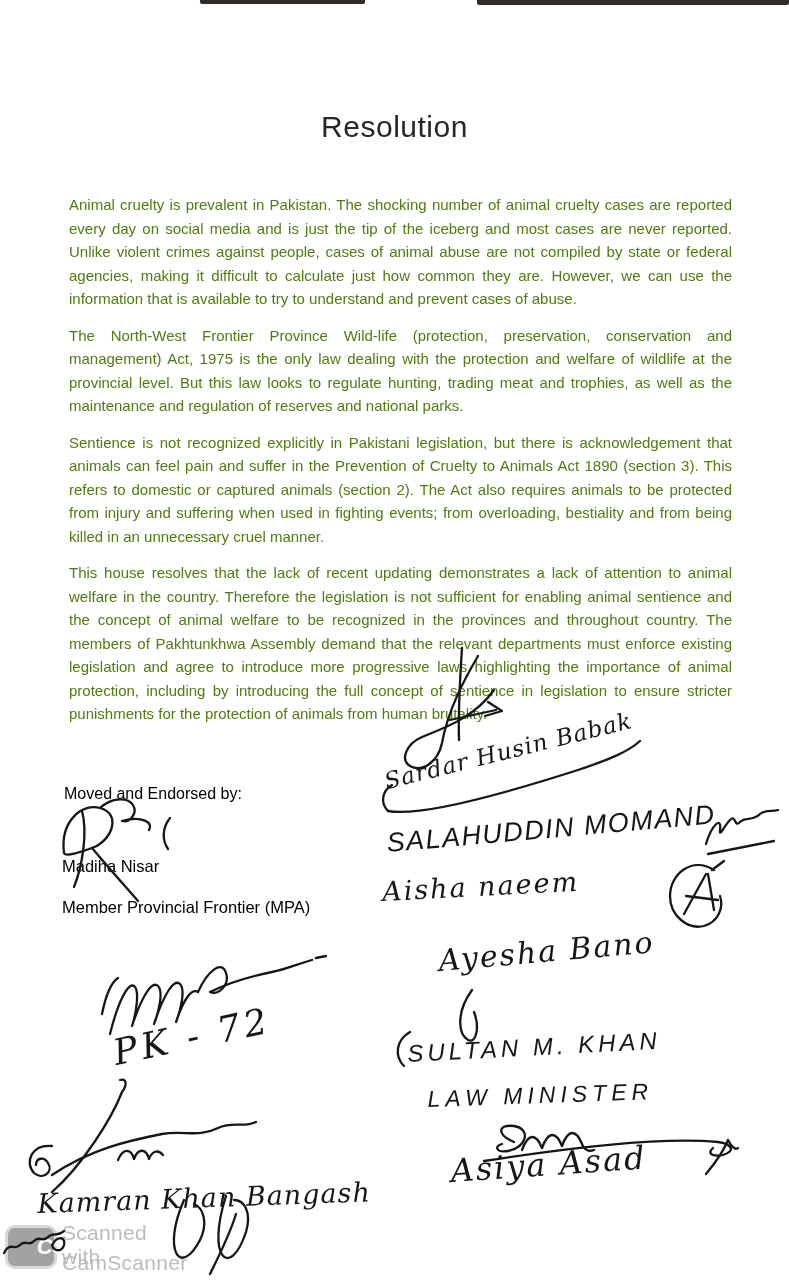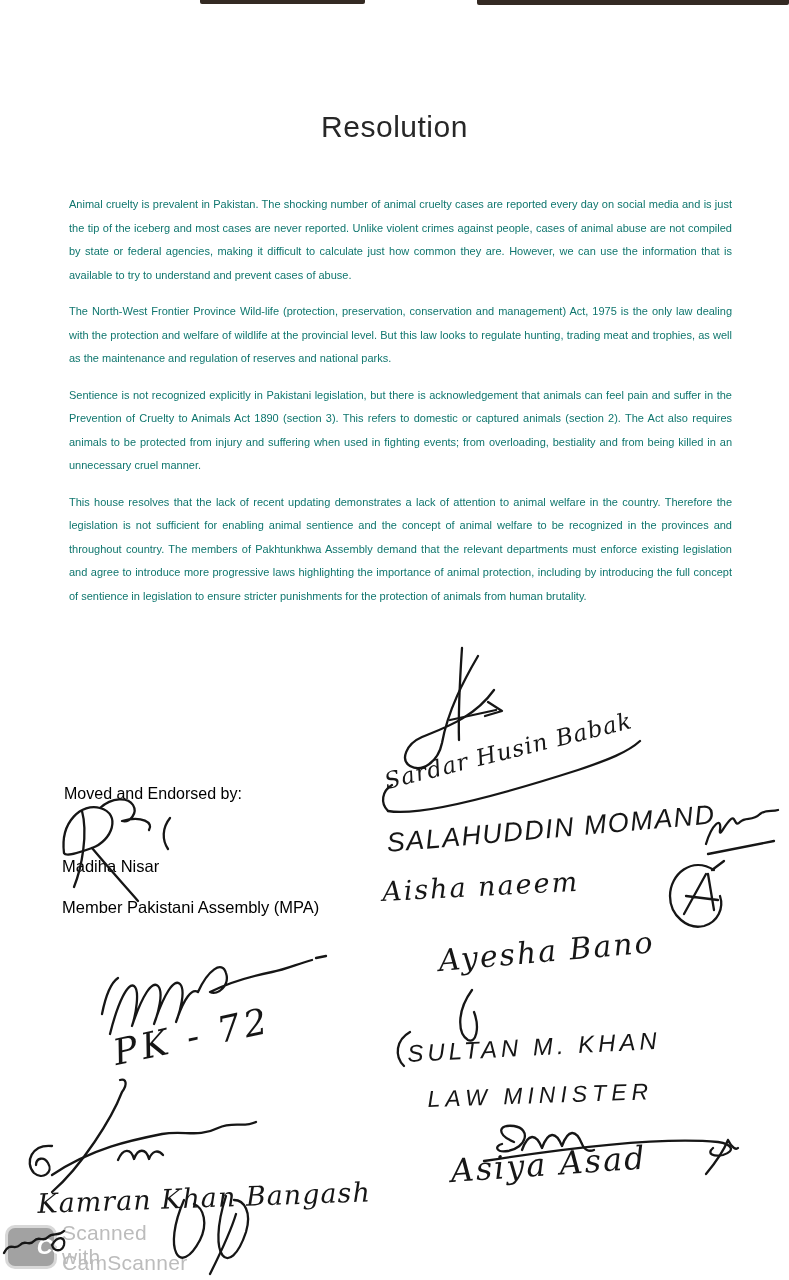--- a/index.html
+++ b/index.html
@@ -8,21 +8,21 @@
     overflow:hidden;font-family:"Liberation Sans",sans-serif;color:#262626;
   }
   .scan-strip{position:absolute;top:0;height:4px;background:#342a23;border-radius:0 0 2px 2px;}
   .scan-strip.s2{height:5px;}
   .doc-title{
     position:absolute;top:110px;left:0;width:100%;text-align:center;
     font-size:30px;font-weight:400;letter-spacing:0.5px;color:#272727;
   }
   .body-text{
     position:absolute;left:69px;top:193px;width:663px;z-index:1;
-    font-size:11px;line-height:23.5px;text-align:justify;color:#0f766e;
+    font-size:15px;line-height:23.5px;text-align:justify;color:#4d7c0f;
   }
   .body-text p{margin:0 0 13px 0;}
   .sig{position:absolute;z-index:5;white-space:nowrap;color:#161616;}
   .cursive{font-family:"DejaVu Serif",serif;font-style:italic;}
   .handcaps{font-family:"Liberation Sans",sans-serif;font-style:italic;font-weight:400;}
   .flourish{position:absolute;z-index:5;}
   .flourish svg{display:block;overflow:visible;}
   .flourish path, .flourish ellipse{fill:none;stroke:#161616;stroke-width:2.3;stroke-linecap:round;stroke-linejoin:round;}
   
   .printed{position:absolute;z-index:1;color:#000000;}
@@ -48,21 +48,21 @@
 
   <div class="body-text">
     <p>Animal cruelty is prevalent in Pakistan. The shocking number of animal cruelty cases are reported every day on social media and is just the tip of the iceberg and most cases are never reported. Unlike violent crimes against people, cases of animal abuse are not compiled by state or federal agencies, making it difficult to calculate just how common they are. However, we can use the information that is available to try to understand and prevent cases of abuse.</p>
     <p>The North-West Frontier Province Wild-life (protection, preservation, conservation and management) Act, 1975 is the only law dealing with the protection and welfare of wildlife at the provincial level. But this law looks to regulate hunting, trading meat and trophies, as well as the maintenance and regulation of reserves and national parks.</p>
     <p>Sentience is not recognized explicitly in Pakistani legislation, but there is acknowledgement that animals can feel pain and suffer in the Prevention of Cruelty to Animals Act 1890 (section 3). This refers to domestic or captured animals (section 2). The Act also requires animals to be protected from injury and suffering when used in fighting events; from overloading, bestiality and from being killed in an unnecessary cruel manner.</p>
     <p>This house resolves that the lack of recent updating demonstrates a lack of attention to animal welfare in the country. Therefore the legislation is not sufficient for enabling animal sentience and the concept of animal welfare to be recognized in the provinces and throughout country. The members of Pakhtunkhwa Assembly demand that the relevant departments must enforce existing legislation and agree to introduce more progressive laws highlighting the importance of animal protection, including by introducing the full concept of sentience in legislation to ensure stricter punishments for the protection of animals from human brutality.</p>
   </div>
 
   <div class="printed" style="left:64px;top:785px;font-size:16px;">Moved and Endorsed by:</div>
   <div class="printed" style="left:62px;top:857px;font-size:16.5px;">Madiha Nisar</div>
-  <div class="printed" style="left:62px;top:898px;font-size:16.5px;">Member Pakistani Assembly (MPA)</div>
+  <div class="printed" style="left:62px;top:898px;font-size:16.5px;">Member Provincial Frontier (MPA)</div>
 
   <div class="wm">
     <div class="wm-badge">
         <span>CS</span>
       </div>
     <div class="wm-line" style="top:1221px;">Scanned with</div>
     <div class="wm-line" style="top:1251px;">CamScanner</div>
   </div>
 
   <div class="flourish" style="left:392px;top:648px;">

